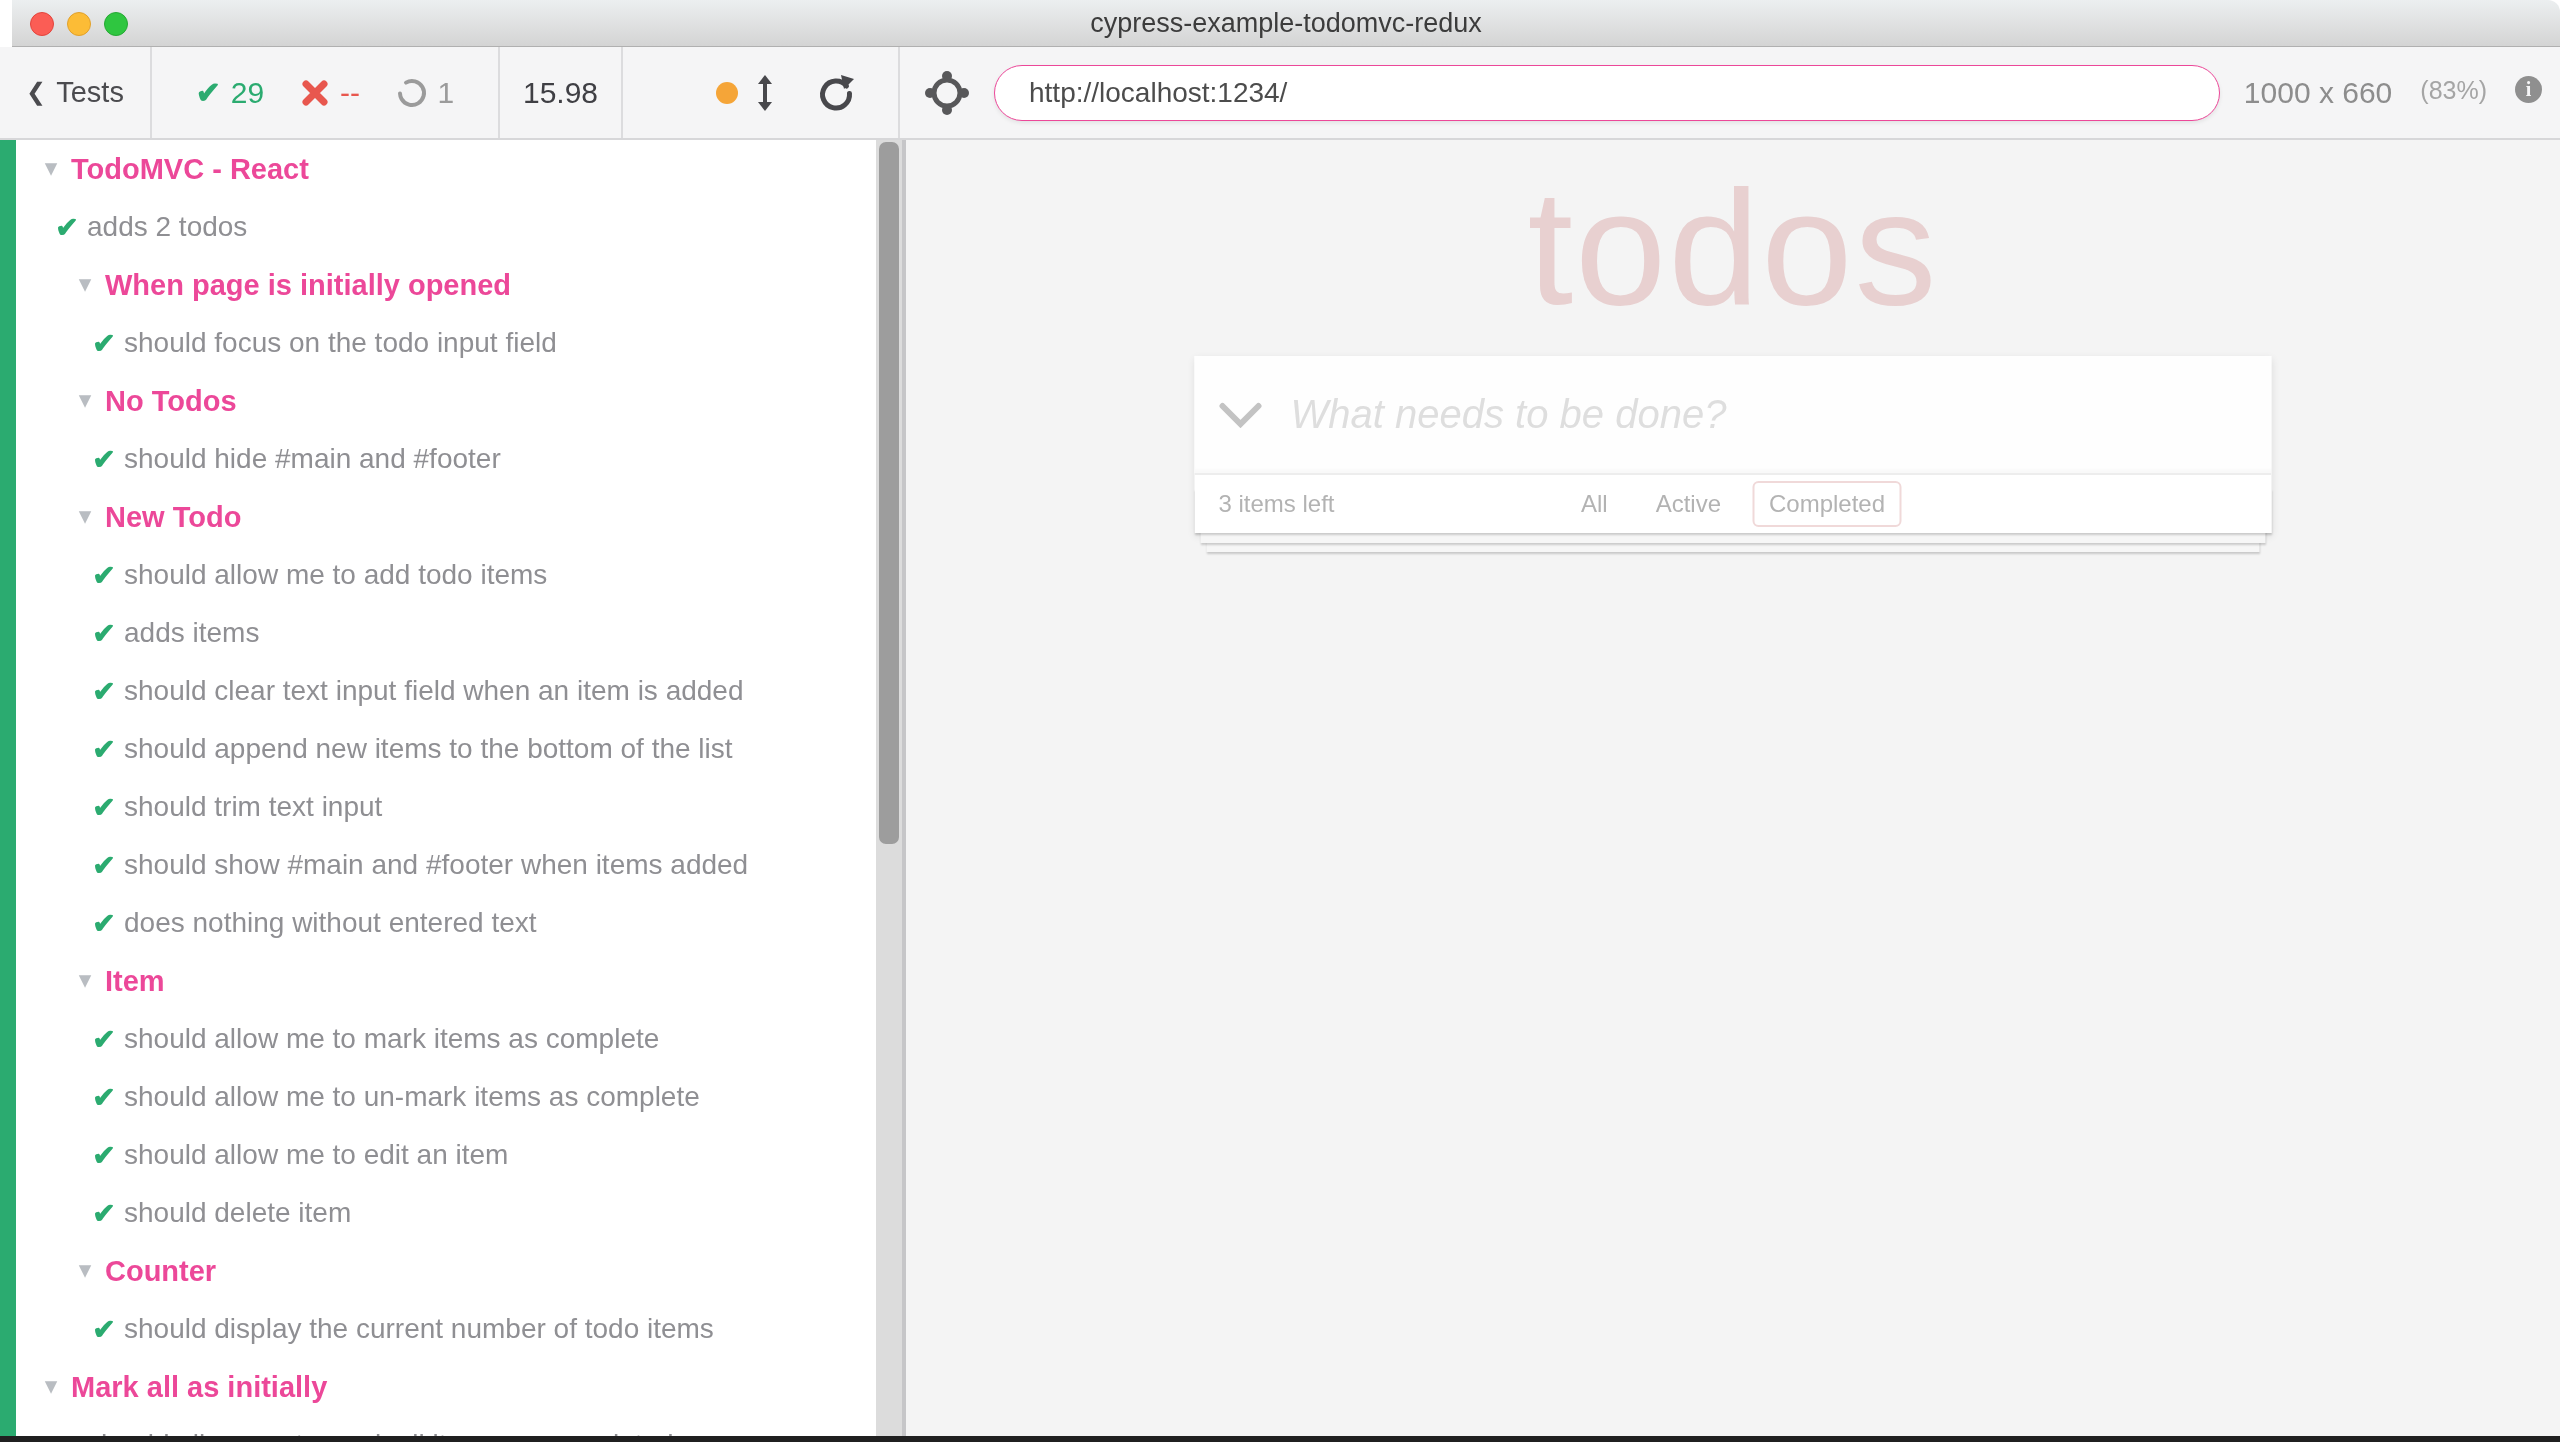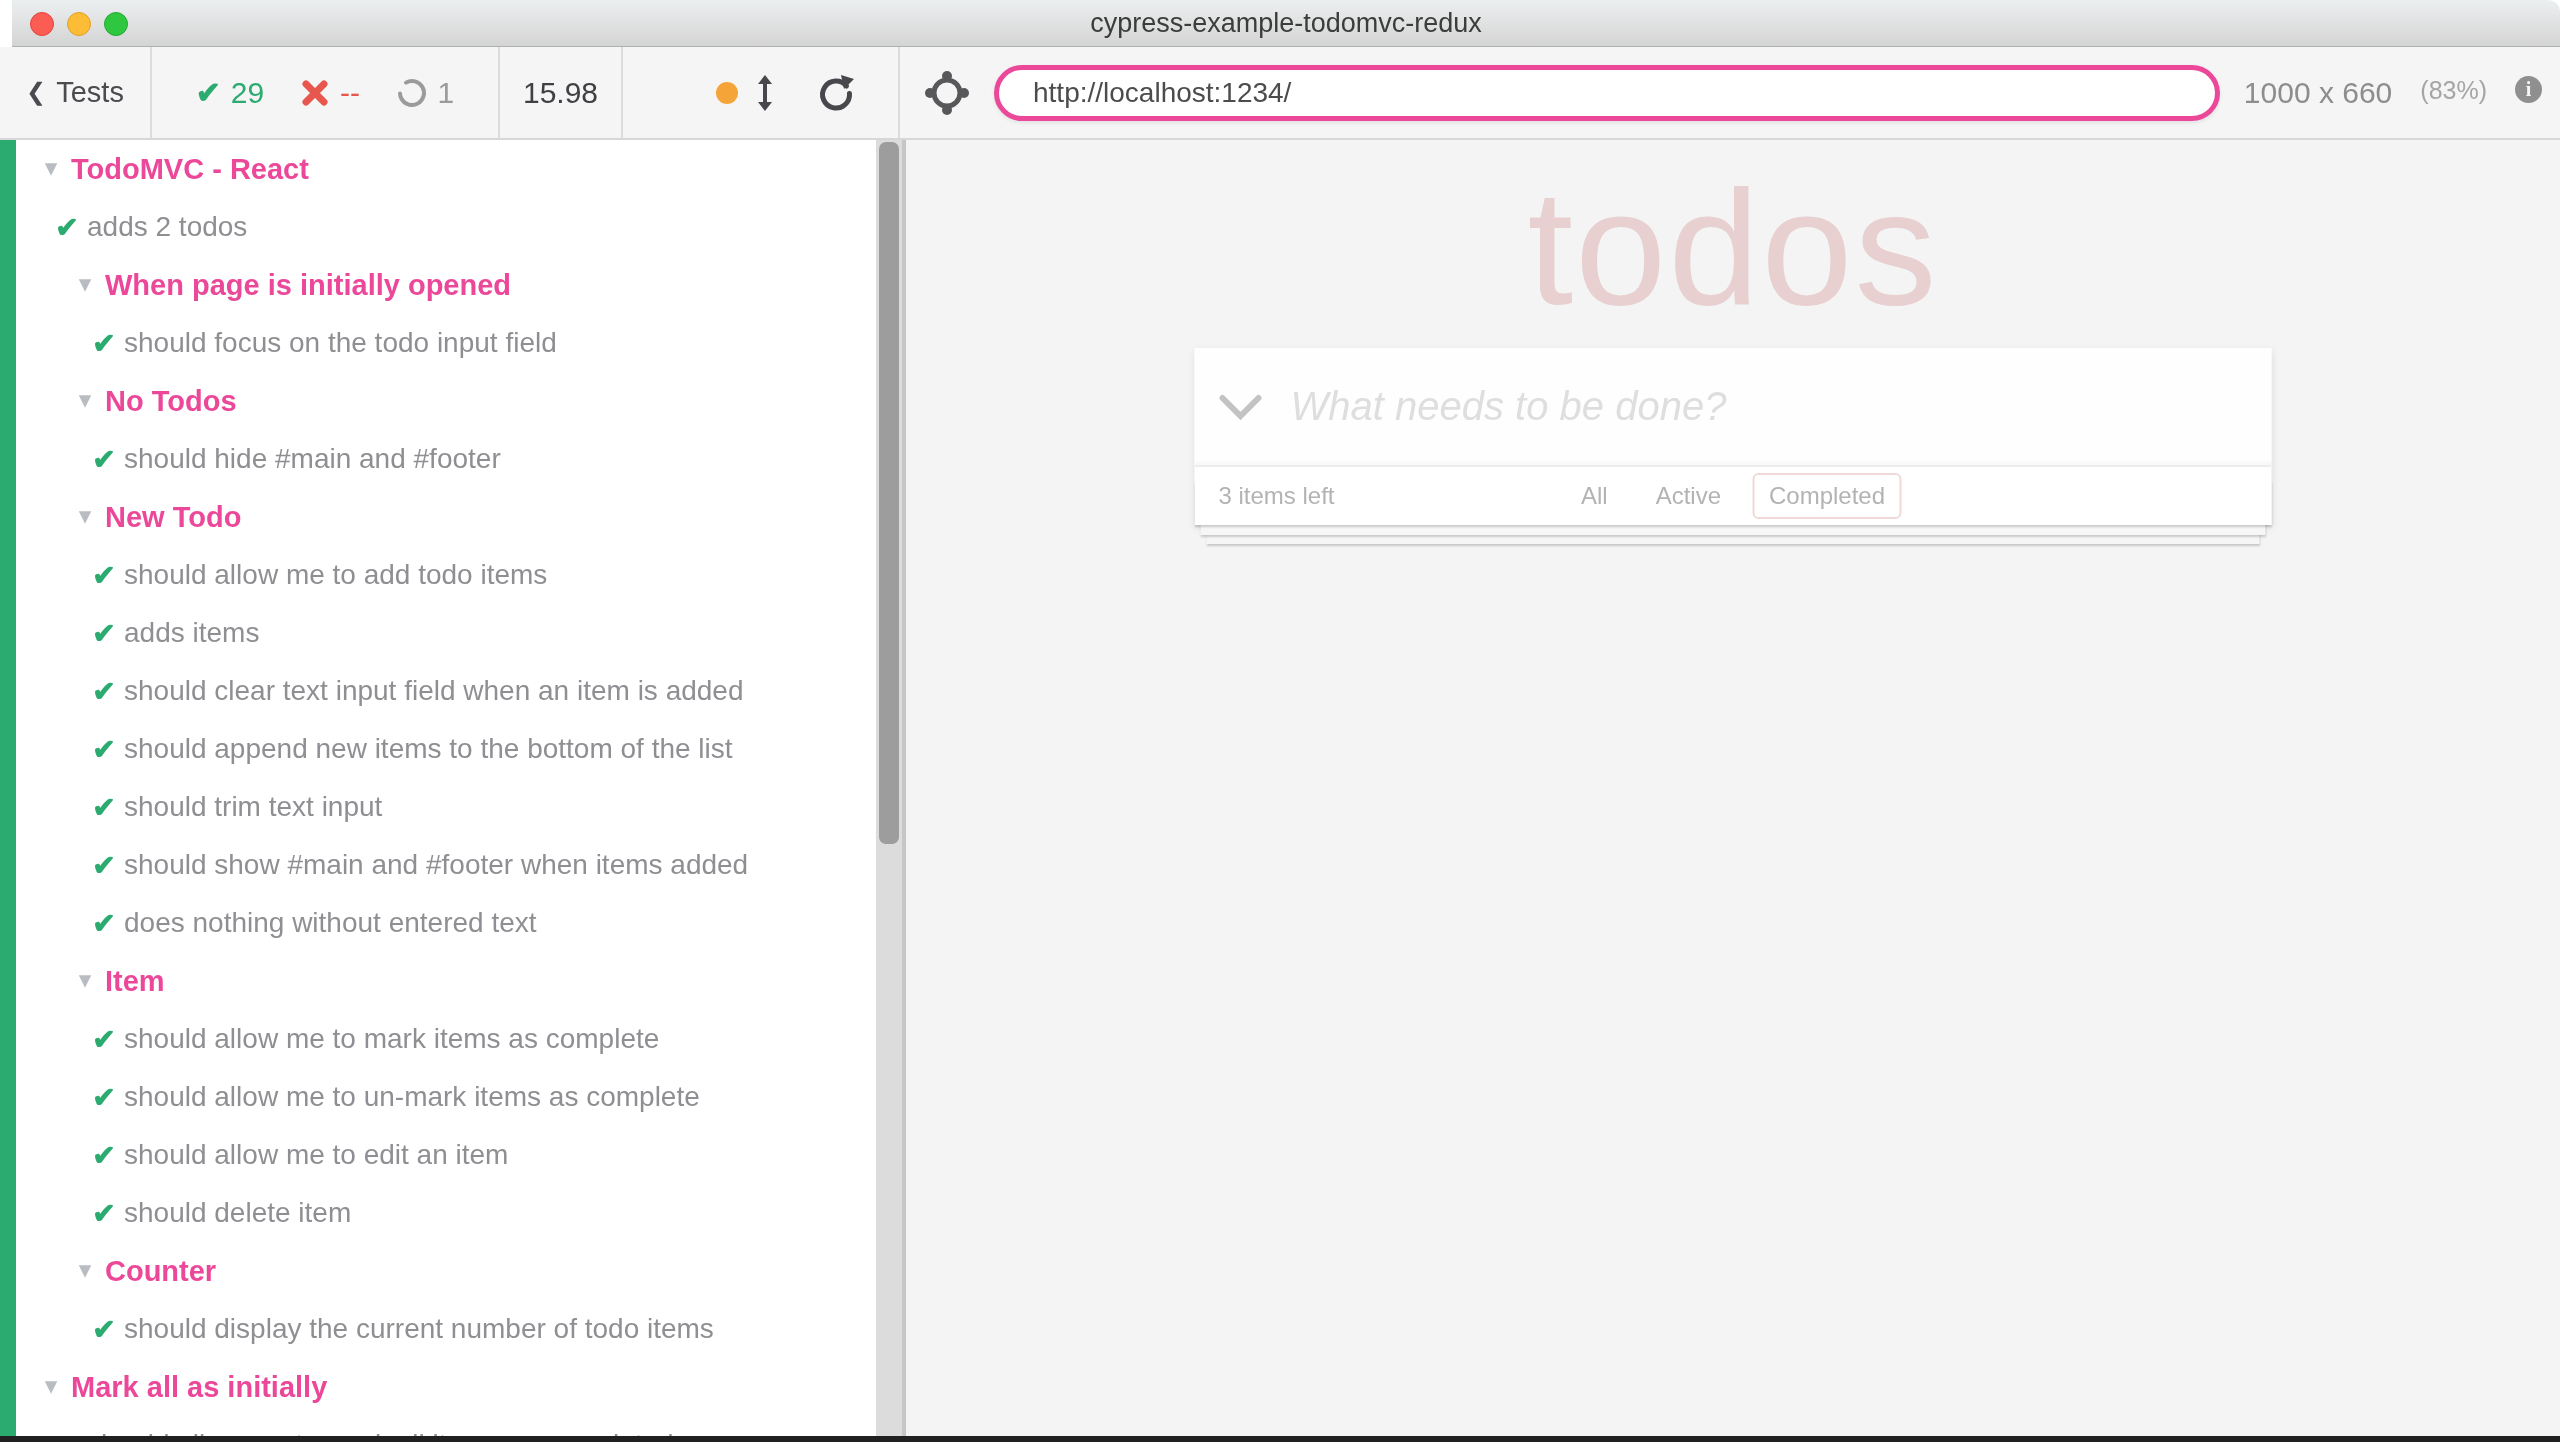--- a/index.html
+++ b/index.html
@@ -33,21 +33,21 @@
   .stat.failed  { color:var(--c-red); }
   .stat.pending { color:var(--c-pending); }
   .stat .glyph { font-weight:700; font-size:30px; }
   .duration { width:123px; justify-content:center; font-size:30px; color:#3f3f44; }
   .controls { width:277px; justify-content:flex-end; gap:38px; padding-right:42px; }
   .dot { width:22px; height:22px; border-radius:50%; background:var(--c-orange); display:inline-block; }
   .scroll-group { display:flex; align-items:center; gap:14px; cursor:pointer; }
 
   .app-header { flex:1; display:flex; align-items:center; border-right:none; padding:0 18px 0 22px; }
   .crosshair { margin-right:22px; cursor:pointer; display:flex; }
-  .url-pill { flex:1; height:56px; background:#fff; border:5px solid #ec4899; border-radius:28px;
+  .url-pill { flex:1; height:56px; background:#fff; border:1px solid #ec4899; border-radius:28px;
     box-shadow:0 2px 4px rgba(0,0,0,0.08); display:flex; align-items:center;
     padding:0 30px 0 34px; cursor:text; }
   .url-text { font-size:28px; color:#4c4c4c; }
   .vp-info { display:flex; align-items:flex-start; gap:28px; margin-left:24px; }
   .vp-size { font-size:30px; color:#8d8d8d; }
   .vp-scale { font-size:25px; color:#a5a5a5; }
   .info-icon { width:27px; height:27px; border-radius:50%; background:#8f8f8f; color:#f5f5f6;
     font-size:20px; font-weight:700; display:flex; align-items:center; justify-content:center;
     font-family:"Liberation Serif", serif; cursor:pointer; }
 
@@ -73,21 +73,21 @@
     background:var(--c-thumb); border-radius:7px; cursor:pointer; }
   .pane-divider { width:4px; background:#c6c6c8; }
 
   
   .app-pane { flex:1; display:flex; flex-direction:row; background:#b4b4b4; }
   .aut { position:relative; flex:1; background:#f4f4f4; overflow:hidden; }
 
   .todos-title { position:absolute; top:14px; left:0; right:0; text-align:center;
     font-size:164px; font-weight:200; color:rgba(175,47,47,0.18); letter-spacing:2px; }
 
-  .todo-card { position:absolute; top:208px; left:50%; transform:translateX(-50%);
+  .todo-card { position:absolute; top:216px; left:50%; transform:translateX(-50%);
     width:1077px; background:#fff; box-shadow:0 3px 8px rgba(0,0,0,0.10); }
   .stack-shadow { position:absolute; left:0; right:0; bottom:0; height:44px; z-index:-1;
     box-shadow:0 2px 2px rgba(0,0,0,0.18),
                0 16px 0 -6px #f6f6f6, 0 18px 2px -6px rgba(0,0,0,0.18),
                0 31px 0 -12px #f6f6f6, 0 33px 2px -12px rgba(0,0,0,0.18); }
   .input-row { position:relative; height:119px; background:#fefefe;
     border-bottom:2px solid #ededed; box-shadow:inset 0 -4px 2px rgba(0,0,0,0.02); }
   .toggle-all { position:absolute; left:24px; top:50%; transform:translateY(-50%);
     display:flex; cursor:pointer; }
   .new-todo { position:absolute; left:96px; right:20px; top:0; height:100%;

